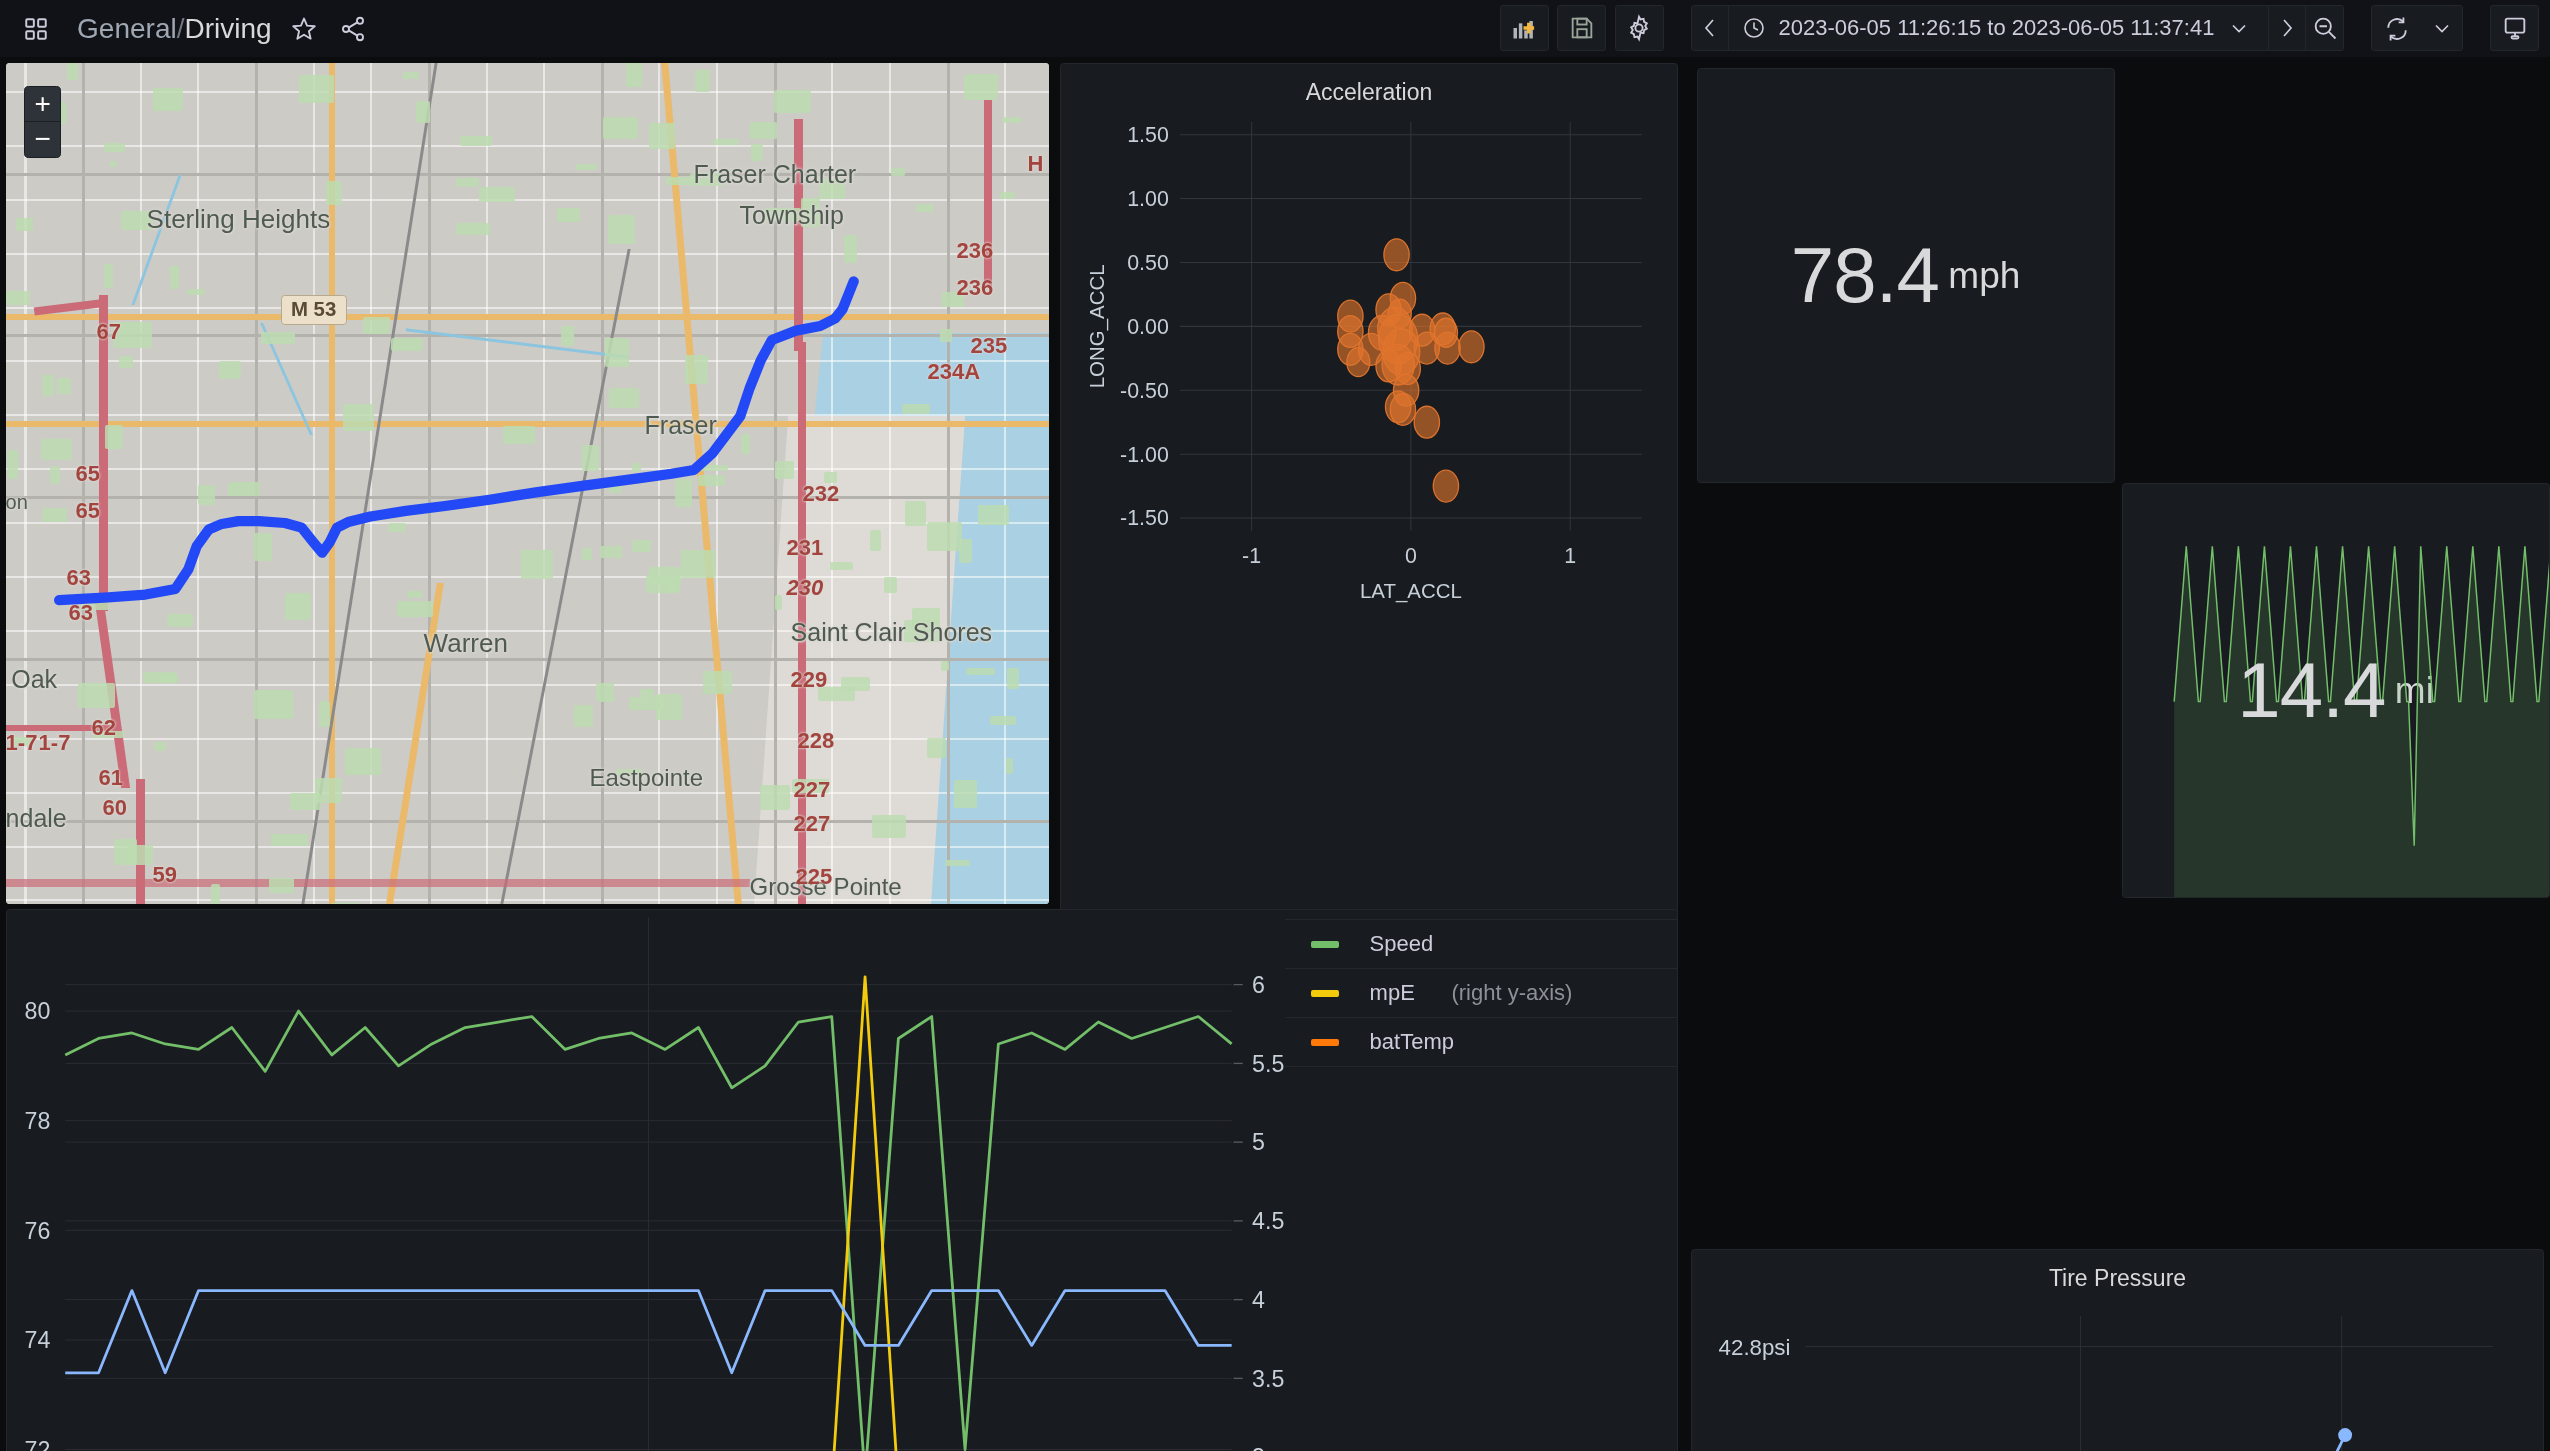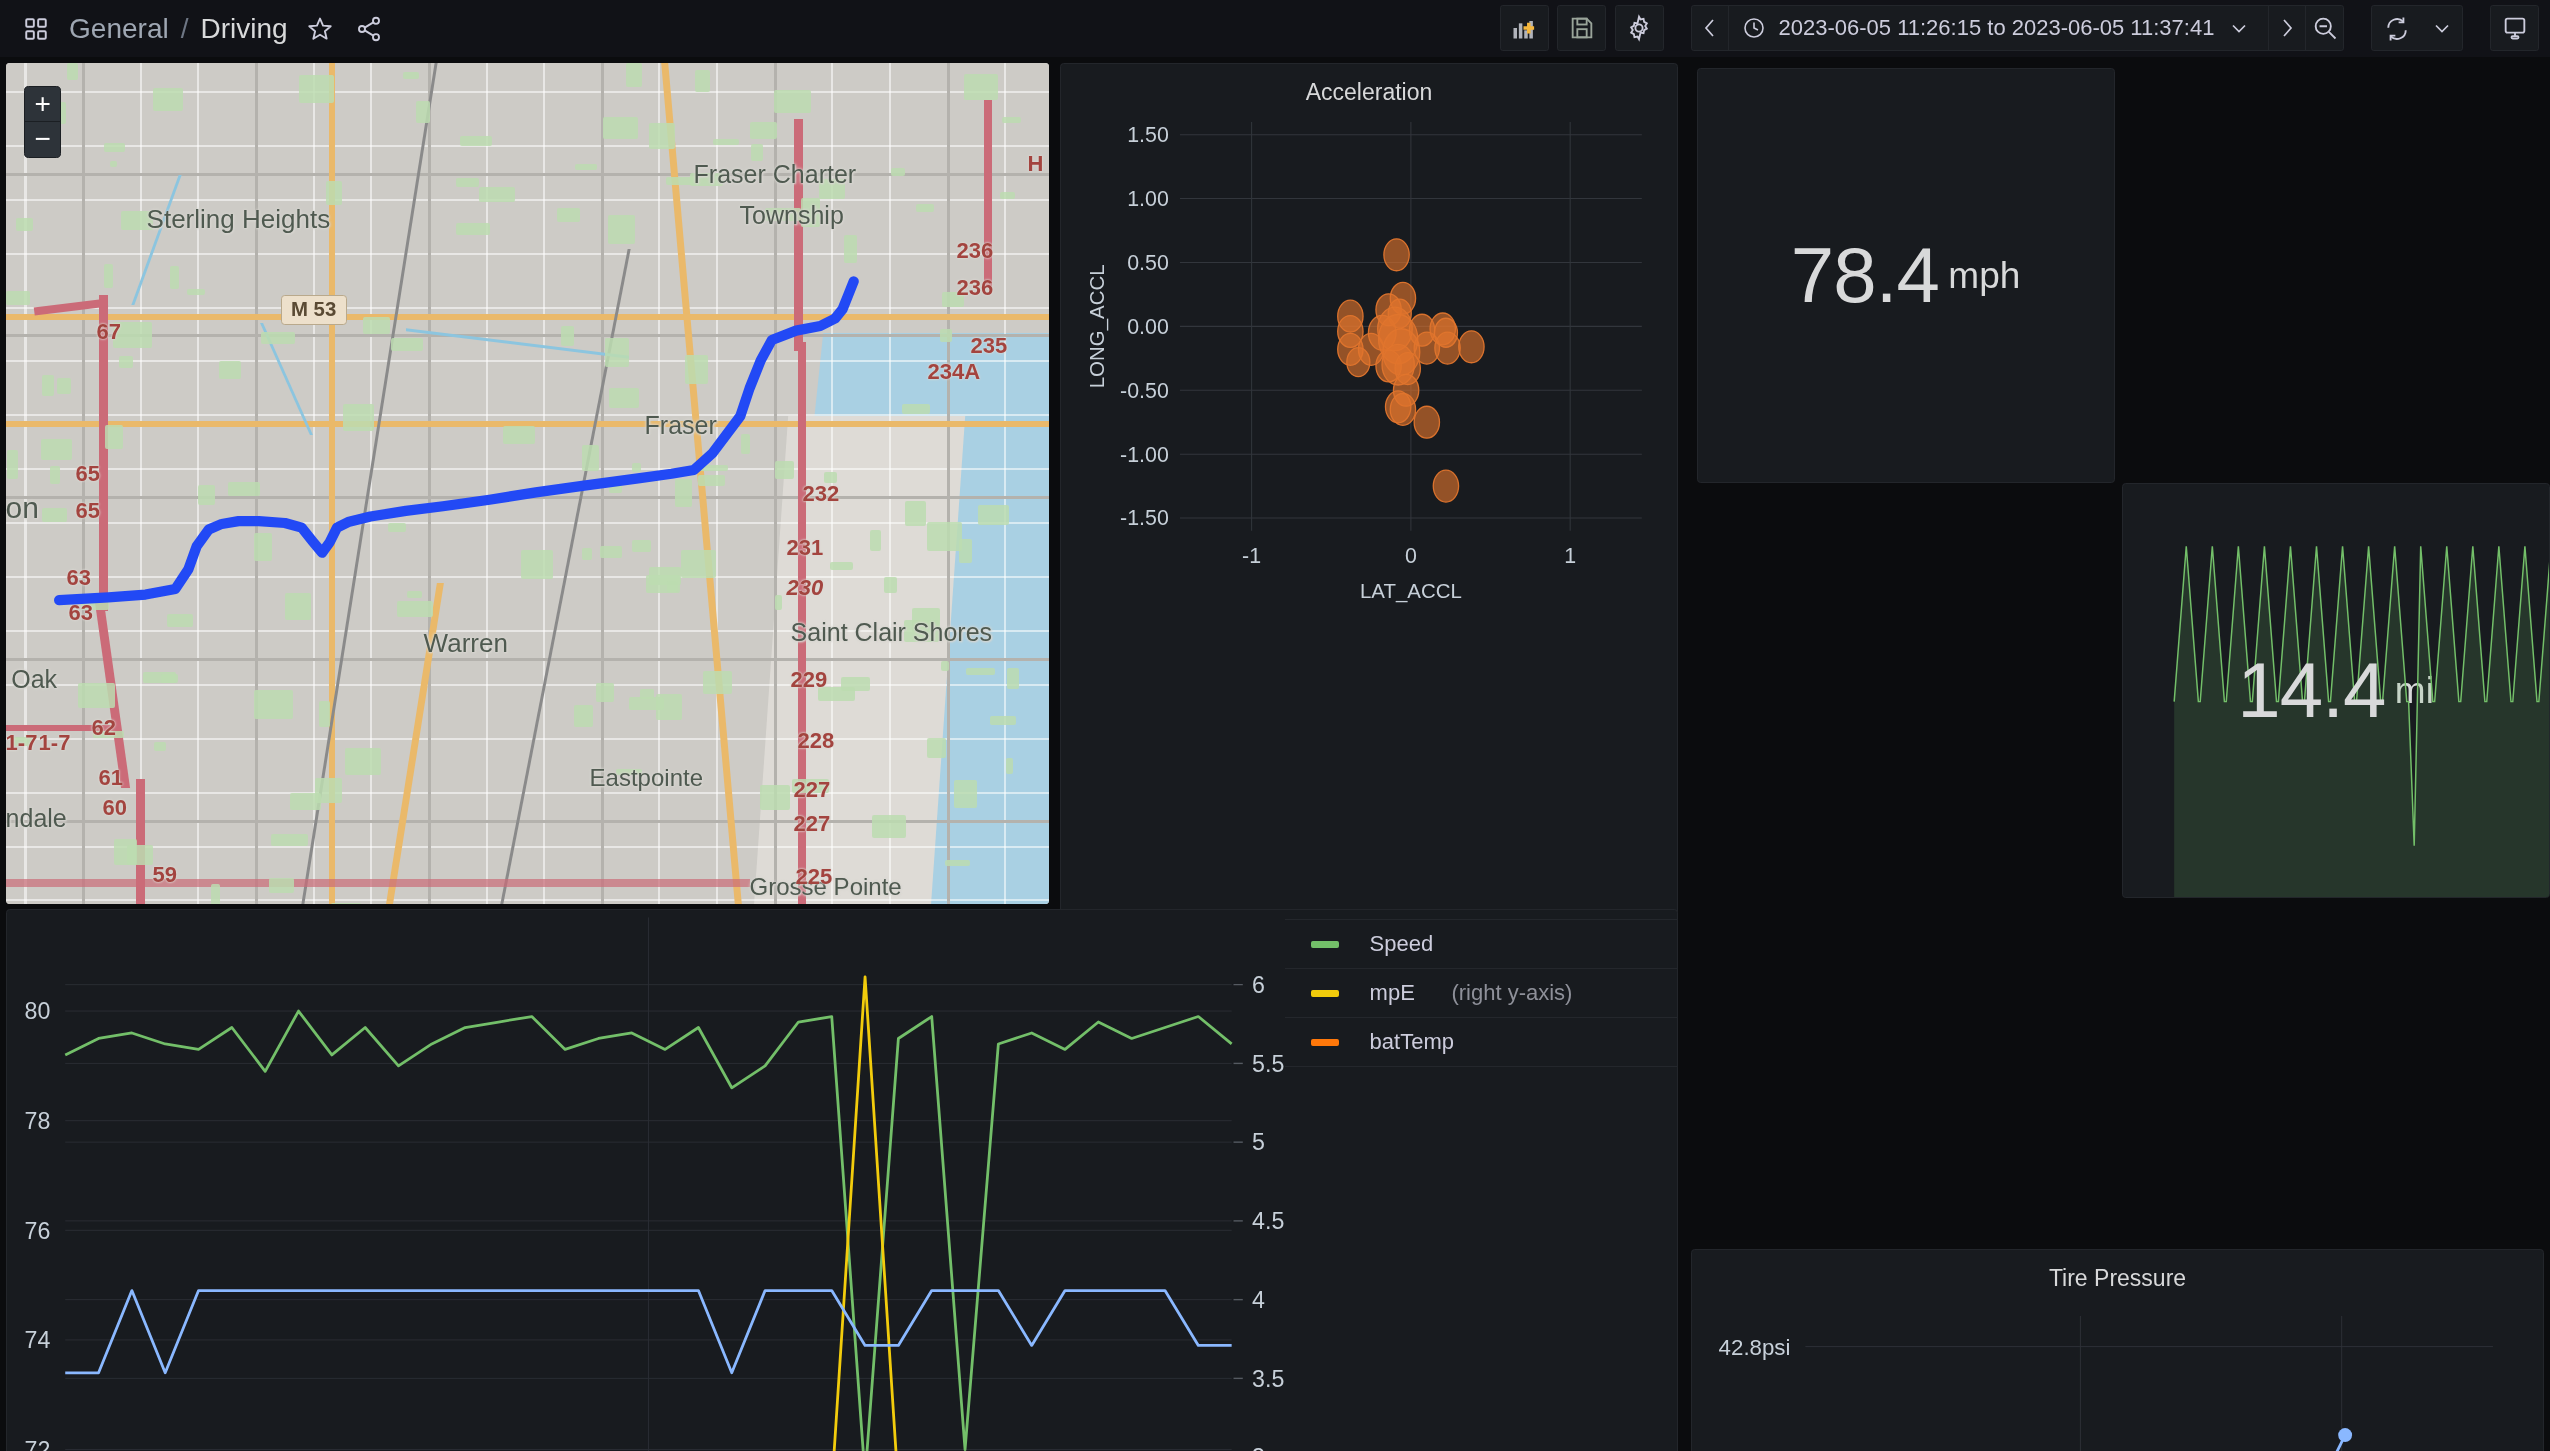--- a/index.html
+++ b/index.html
@@ -15,21 +15,21 @@
   
   .topnav {
     height: 57px; width: 100%;
     background: #111217;
     display: flex; align-items: center;
     padding: 0 7.4px 0 20.4px;
     position: relative;
   }
   .nav-left { display: flex; align-items: center; gap: 16.7px; }
   .grid-icon { width: 26px; height: 26px; display: block; }
-  .crumbs { display: flex; align-items: baseline; gap: 12px; font-size: 28px; }
+  .crumbs { display: flex; align-items: baseline; gap: 0; font-size: 28px; margin-left: 8px; }
   .crumb-general { color: #9fa7b3; font-weight: 400; }
   .crumb-sep { color: #6e7684; font-weight: 300; }
   .crumb-driving { color: #d8d9da; font-weight: 400; }
   .nav-icon-btn {
     width: 32px; height: 32px;
     display: flex; align-items: center; justify-content: center;
     cursor: pointer;
   }
   .nav-right {
     position: absolute; right: 11px; top: 4.6px;
@@ -526,21 +526,21 @@
           <div class="maplabel" style="left: 141px; top: 141px; font-size: 26px;">Sterling Heights</div>
           <div class="maplabel" style="left: 688px; top: 97px; font-size: 25px;">Fraser Charter</div>
           <div class="maplabel" style="left: 734px; top: 138px; font-size: 25px;">Township</div>
           <div class="maplabel" style="left: 639px; top: 348px; font-size: 25px;">Fraser</div>
           <div class="maplabel" style="left: 418px; top: 565px; font-size: 26px;">Warren</div>
           <div class="maplabel" style="left: 785px; top: 555px; font-size: 25px;">Saint Clair Shores</div>
           <div class="maplabel" style="left: 584px; top: 701px; font-size: 24px;">Eastpointe</div>
           <div class="maplabel" style="left: 744px; top: 810px; font-size: 24px;">Grosse Pointe</div>
           <div class="maplabel" style="left: 5.6px; top: 602px; font-size: 25px;">Oak</div>
           <div class="maplabel" style="left: 0px; top: 741px; font-size: 25px;">ndale</div>
-          <div class="maplabel" style="left: 0px; top: 428px; font-size: 30px;">on</div>
+          <div class="maplabel" style="left: 0px; top: 428px; font-size: 20px;">on</div>
         </div>
       <div id="mapexits">
           <div class="exitlabel" style="left: 91px; top: 256px; font-size: 22px;">67</div>
           <div class="exitlabel" style="left: 70px; top: 398px; font-size: 22px;">65</div>
           <div class="exitlabel" style="left: 70px; top: 435px; font-size: 22px;">65</div>
           <div class="exitlabel" style="left: 61px; top: 502px; font-size: 22px;">63</div>
           <div class="exitlabel" style="left: 63px; top: 537px; font-size: 22px;">63</div>
           <div class="exitlabel" style="left: 86px; top: 652px; font-size: 22px;">62</div>
           <div class="exitlabel" style="left: 0px; top: 667px; font-size: 22px;">1-7</div>
           <div class="exitlabel" style="left: 33px; top: 667px; font-size: 22px;">1-7</div>

